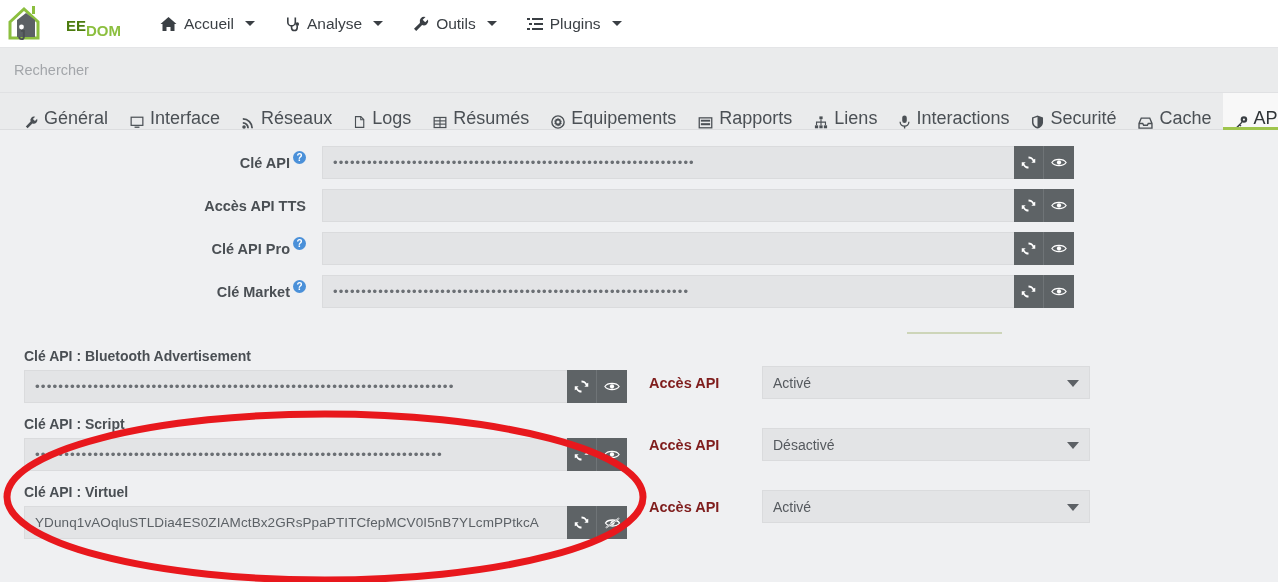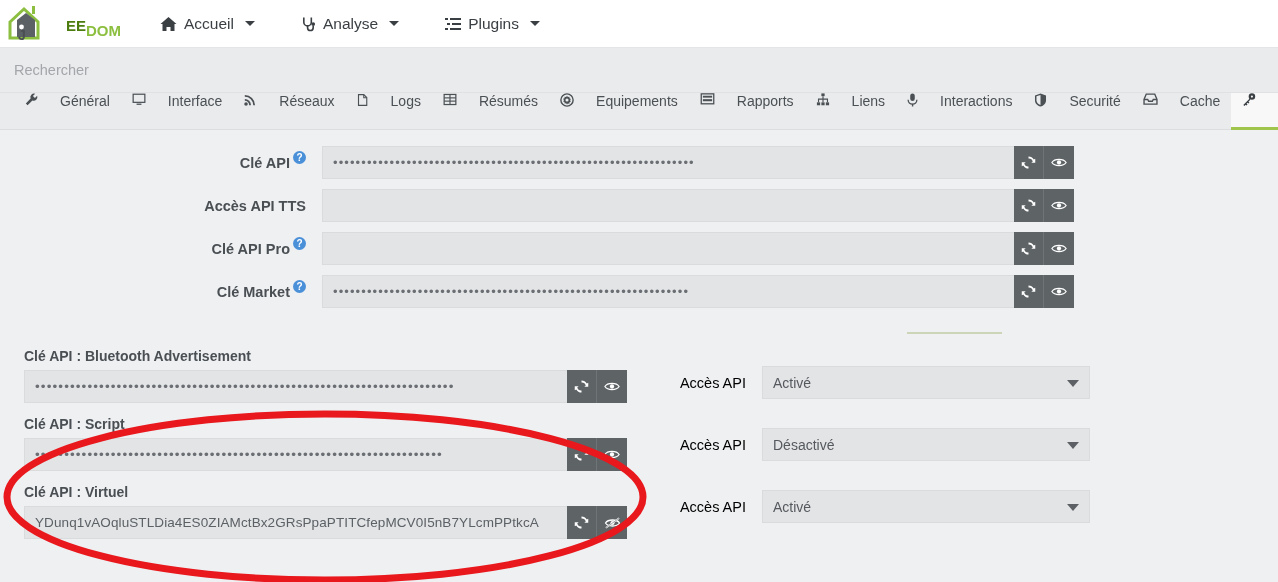--- a/index.html
+++ b/index.html
@@ -14,21 +14,21 @@
 
   
   .topbar {
     height: 48px; background: #ffffff;
     display: flex; align-items: center;
     border-bottom: 1px solid #e4e5e7;
     position: relative;
   }
   .brand { display: flex; align-items: center; padding: 0 6px 0 4px; height: 48px; }
   .brand svg { display: block; }
-  .nav-items { display: flex; align-items: center; gap: 16px; margin-left: 18px; }
+  .nav-items { display: flex; align-items: center; gap: 0px; margin-left: 18px; }
   .nav-item {
     display: flex; align-items: center; gap: 7px;
     padding: 8px 15px; color: #3a3f44;
     font-size: 15.5px; cursor: pointer; white-space: nowrap;
   }
   .nav-item .ico { display: inline-flex; align-items: center; color: #3a3f44; }
   .caret {
     width: 0; height: 0; margin-left: 4px;
     border-left: 5px solid transparent;
     border-right: 5px solid transparent;
@@ -50,22 +50,22 @@
   .search-input::placeholder { color: #a3a6aa; }
 
   
   .tabs {
     height: 37px; background: #eaebec;
     display: flex; align-items: stretch;
     padding-left: 14px;
     border-bottom: 1px solid #dcdddf;
   }
   .tab {
-    display: flex; align-items: flex-start; gap: 22px;
-    padding: 0 11px; font-size: 14px; color: #4b5055;
+    display: flex; align-items: flex-end; gap: 6px;
+    padding: 0 11px; font-size: 18px; color: #4b5055;
     cursor: pointer; white-space: nowrap;
     position: relative; background: transparent;
   }
   .tab.active {
     background: #f8f8f8;
     color: #2f3437;
   }
   .tab.active::after {
     content: ""; position: absolute; left: 0; right: 0; bottom: -1px;
     height: 3px; background: #9fc54d;
@@ -125,22 +125,22 @@
   .binput {
     width: 543px; height: 33px; background: #e3e4e6;
     border: 1px solid #dadbdd; border-right: none; outline: none;
     padding: 0 10px; font-size: 13.5px; color: #6b6f74;
     font-family: "Liberation Sans", sans-serif;
   }
   .binput.plain { color: #5c6166; letter-spacing: 0.1px; font-size: 13.5px; }
 
   .accrow { display: flex; align-items: center; margin-bottom: 29px; }
   .acclabel {
-    width: 113px; text-align: right; padding-right: 16px;
-    font-size: 14.5px; color: #000000; font-weight: normal;
+    width: 113px; text-align: left; padding-right: 16px;
+    font-size: 14.5px; color: #7f1d1d; font-weight: bold;
   }
   .selbox {
     width: 328px; height: 33px; background: #e3e4e6;
     border: 1px solid #dadbdd; display: flex; align-items: center;
     padding: 0 10px; font-size: 14px; color: #55595e; cursor: pointer;
     position: relative;
   }
   .selbox .arrow {
     position: absolute; right: 10px; top: 50%; margin-top: -3px;
     width: 0; height: 0;
@@ -190,20 +190,29 @@
           <svg width="15" height="16" viewBox="0 0 16 16">
               <path fill="none" stroke="#3a3f44" stroke-width="1.7" d="M3 1 v5 a4 4 0 0 0 8 0 V1"></path>
               <path fill="none" stroke="#3a3f44" stroke-width="1.7" d="M7 10 v2 a3 3 0 0 0 6 0 v-2"></path>
               <circle cx="13" cy="8" r="2" fill="#3a3f44"></circle>
             </svg>
         </span>
         <span>Analyse</span>
         <span class="caret"></span>
       </div>
 
+      <div class="nav-item">
+        <span class="ico">
+          <svg width="16" height="16" viewBox="0 0 16 16">
+              <path fill="#3a3f44" d="M12.5 1 a4.5 4.5 0 0 0-5.6 5.9 L1 12.8 L3.2 15 L9.1 9.1 A4.5 4.5 0 0 0 15 3.5 L12.2 6.3 L9.7 3.8 Z"></path>
+            </svg>
+        </span>
+        <span>Outils</span>
+        <span class="caret"></span>
+      </div>
 
       <div class="nav-item">
         <span class="ico">
           <svg width="16" height="16" viewBox="0 0 16 16">
               <rect x="0" y="2" width="3" height="2" fill="#3a3f44"></rect>
               <rect x="5" y="2" width="11" height="2" fill="#3a3f44"></rect>
               <rect x="2" y="7" width="3" height="2" fill="#3a3f44"></rect>
               <rect x="7" y="7" width="9" height="2" fill="#3a3f44"></rect>
               <rect x="0" y="12" width="3" height="2" fill="#3a3f44"></rect>
               <rect x="5" y="12" width="11" height="2" fill="#3a3f44"></rect>

